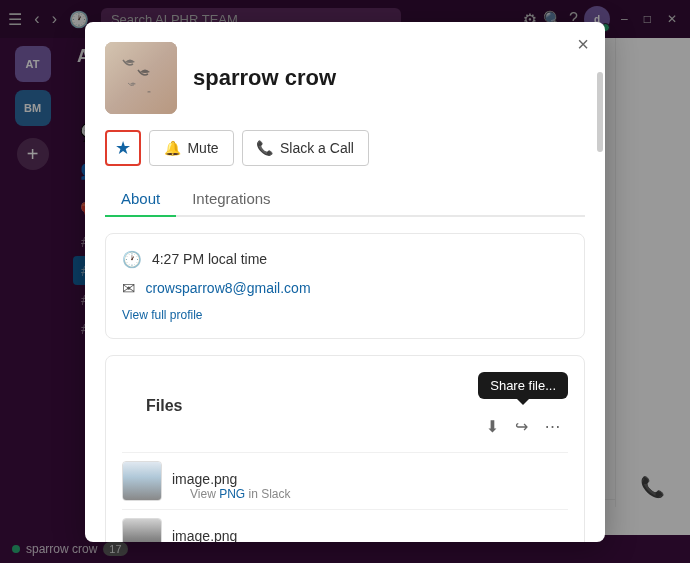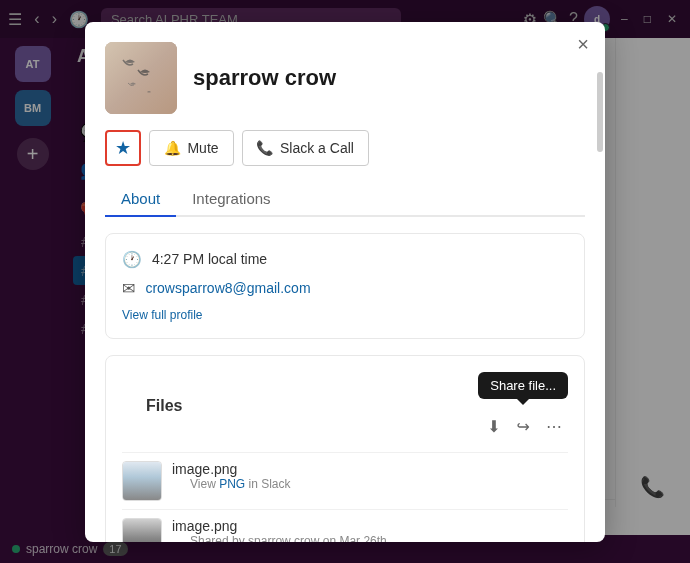--- a/index.html
+++ b/index.html
@@ -338,21 +338,21 @@
       padding: 8px 16px;
       font-size: 15px;
       color: #666;
       cursor: pointer;
       border-bottom: 2px solid transparent;
       margin-bottom: -2px;
       font-weight: 500;
     }
     .tab.active {
       color: #1264a3;
-      border-bottom: 2px solid #1d4ed8;
+      border-bottom: 2px solid #22c55e;
     }
 
     
     .info-card {
       border: 1px solid #e8e8e8;
       border-radius: 8px;
       padding: 16px;
       margin-bottom: 16px;
     }
     .info-row {
@@ -424,21 +424,21 @@
       border: none;
       color: #666;
       font-size: 16px;
       cursor: pointer;
       padding: 4px 6px;
       border-radius: 4px;
     }
 
     .file-item {
       display: flex;
-      align-items: flex-start;
+      align-items: flex-end;
       gap: 10px;
       padding: 8px 0;
       border-top: 1px solid #f0f0f0;
     }
     .file-thumb {
       width: 40px;
       height: 40px;
       border: 1px solid #ddd;
       border-radius: 4px;
       background: #f5f5f5;
@@ -616,21 +616,21 @@
         <div class="info-row">
           <span class="info-icon">✉</span>
           <span class="info-email">crowsparrow8@gmail.com</span>
         </div>
         <a class="view-profile-link">View full profile</a>
       </div>
 
       <div class="files-card">
         <div class="files-header">
           <span class="files-title">Files</span>
-          <div style="display:flex; flex-direction:column; align-items:flex-end; gap:6px;">
+          <div style="display:flex; flex-direction:column; align-items:center; gap:6px;">
             <div class="share-tooltip">Share file...</div>
             <div class="file-actions">
               <button class="file-action-btn">⬇</button>
               <button class="file-action-btn">↪</button>
               <button class="file-action-btn">⋯</button>
             </div>
           </div>
         </div>
 
         <div class="file-item">

